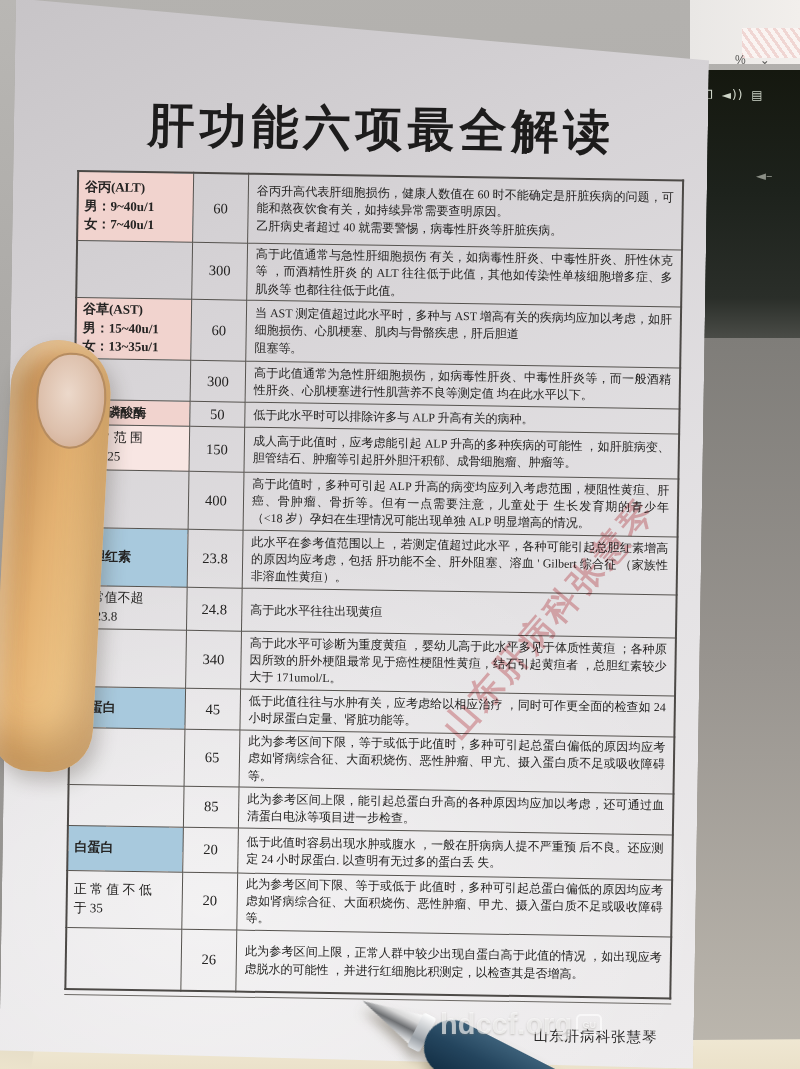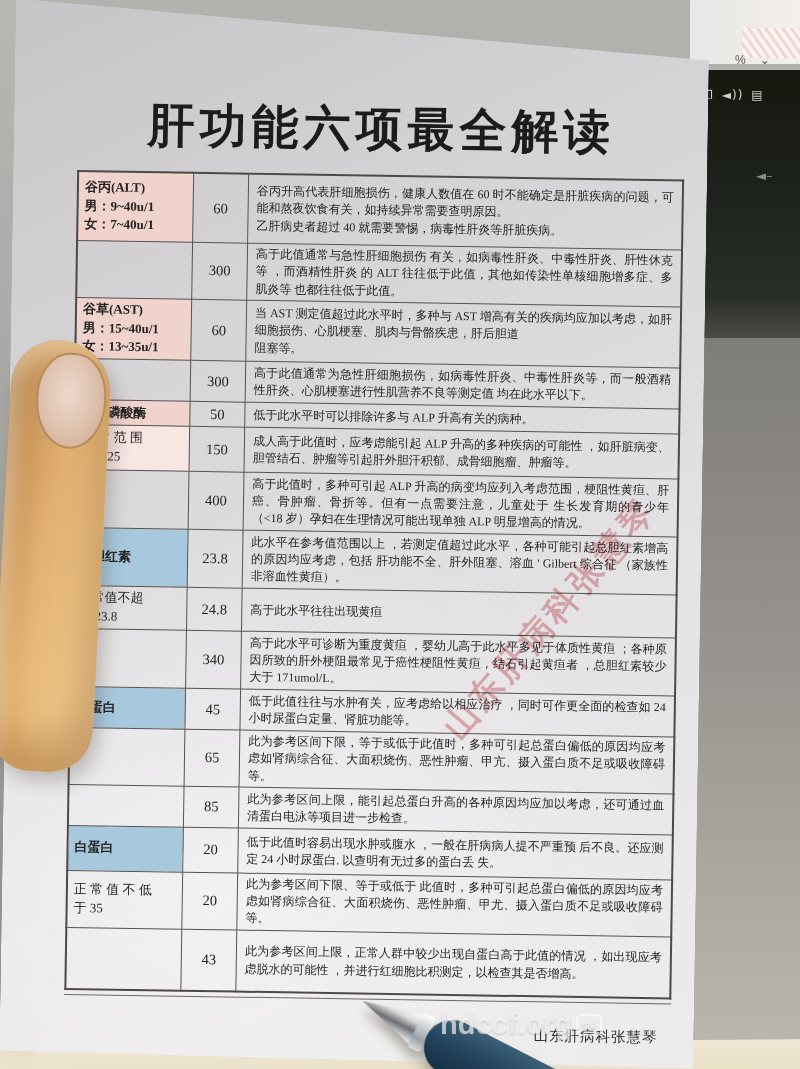--- a/index.html
+++ b/index.html
@@ -220,21 +220,21 @@
 
   <tr>
     <td class="c-name tone-none">正 常 值 不 低
 于 35</td>
     <td class="c-val">20</td>
     <td class="c-desc">此为参考区间下限、等于或低于 此值时，多种可引起总蛋白偏低的原因均应考虑如肾病综合征、大面积烧伤、恶性肿瘤、甲尤、摄入蛋白质不足或吸收障碍等。</td>
   </tr>
 
   <tr>
     <td class="c-name tone-none"></td>
-    <td class="c-val">43</td>
+    <td class="c-val">26</td>
     <td class="c-desc">此为参考区间上限，正常人群中较少出现自蛋白高于此值的情况 ，如出现应考虑脱水的可能性 ，并进行红细胞比积测定，以检查其是否增高。</td>
   </tr>
 </tbody>
     </table>
     <div class="tbl-underline"></div>
 
     <div class="sig">山东肝病科张慧琴</div>
     <div class="redwm">山东肝病科张慧琴</div>
   </div>
 

